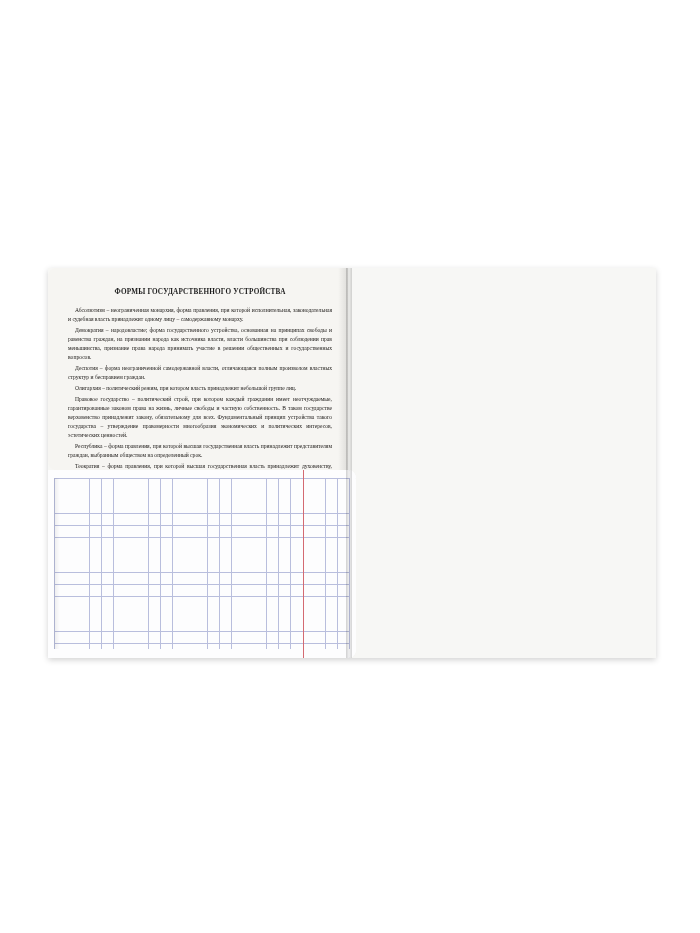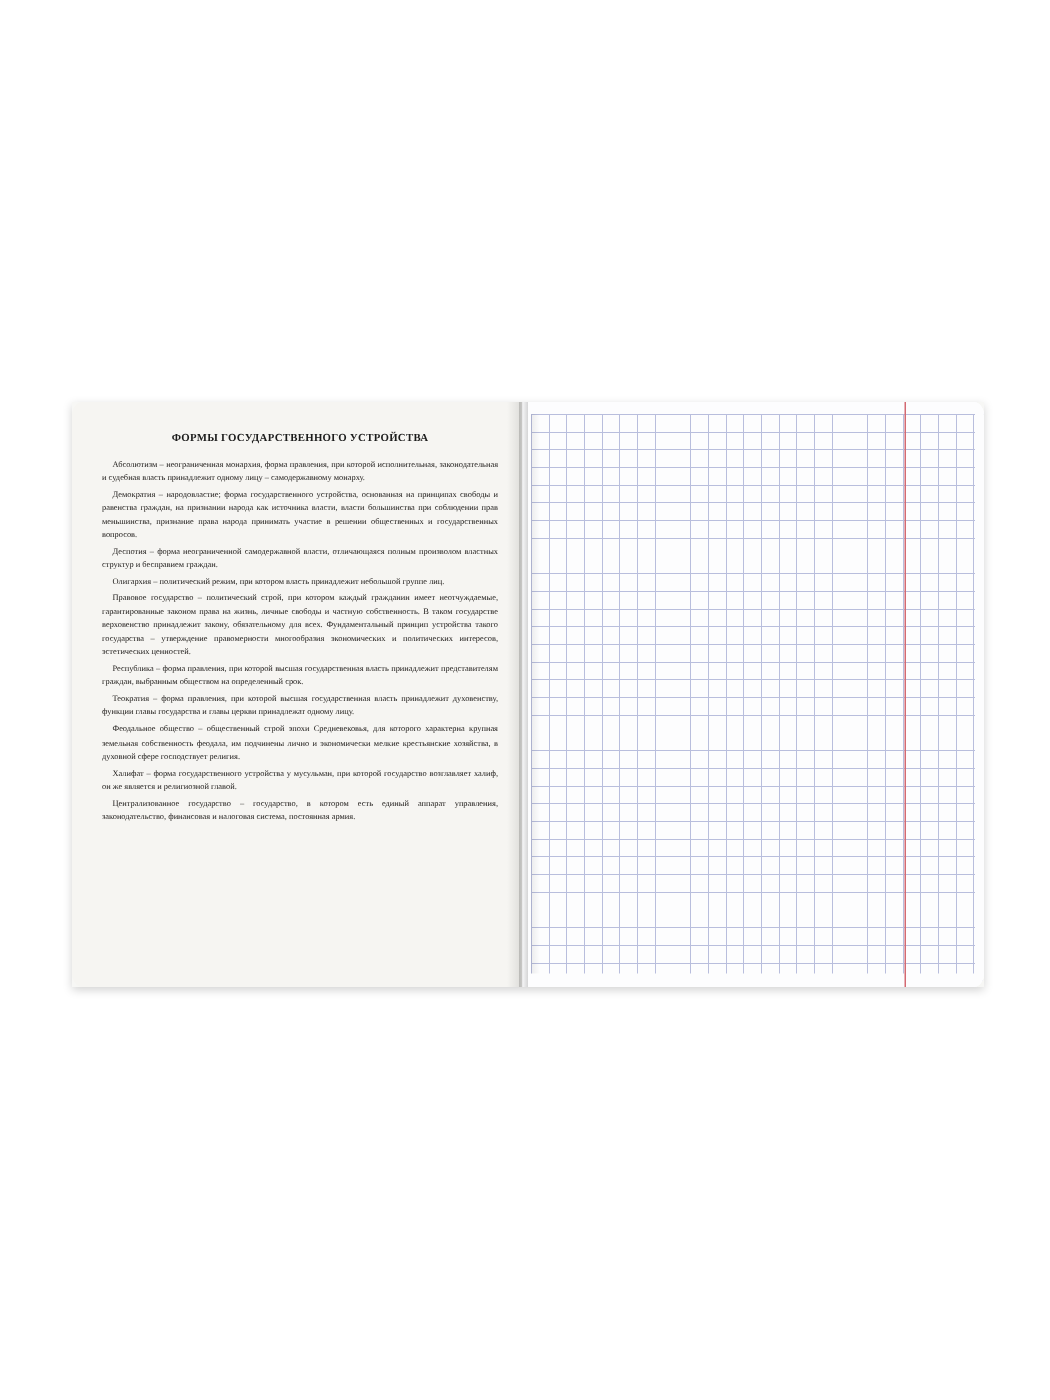--- a/index.html
+++ b/index.html
@@ -18,20 +18,21 @@
   
   .notebook {
     position: absolute;
     left: 48px;
     top: 268px;
     width: 608px;
     height: 390px;
     display: flex;
     box-shadow: 0 2px 6px rgba(0,0,0,0.18);
     background: #f7f7f5;
+    flex-direction: column;
   }
 
   
   .page-left {
     position: relative;
     width: 300px;
     height: 100%;
     background: #f6f5f2;
     border-top-left-radius: 7px 9px;
     border-bottom-left-radius: 7px 9px;

